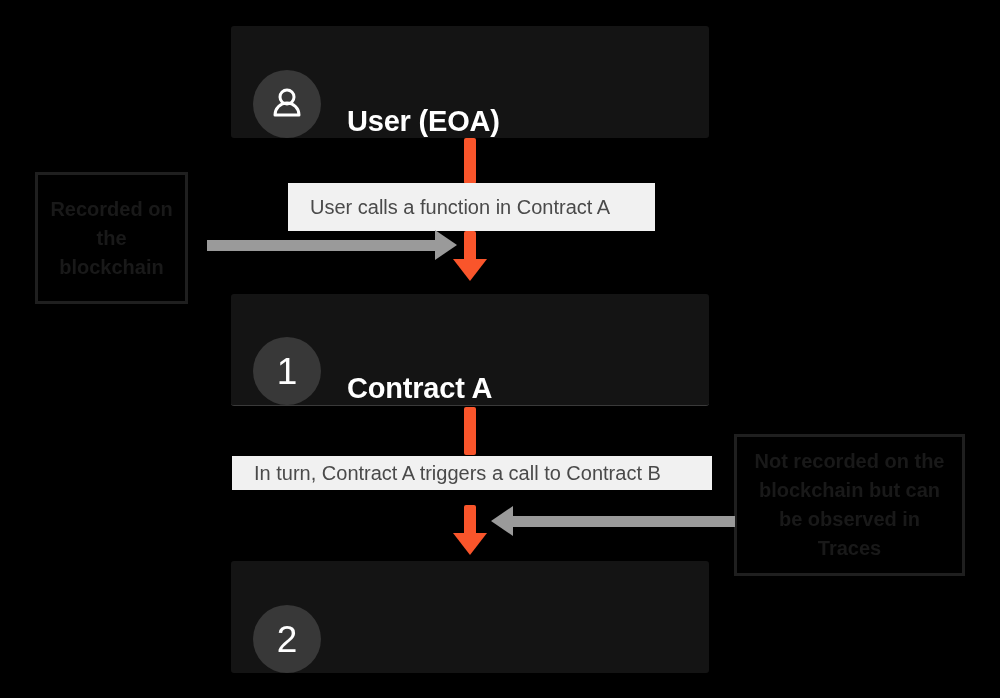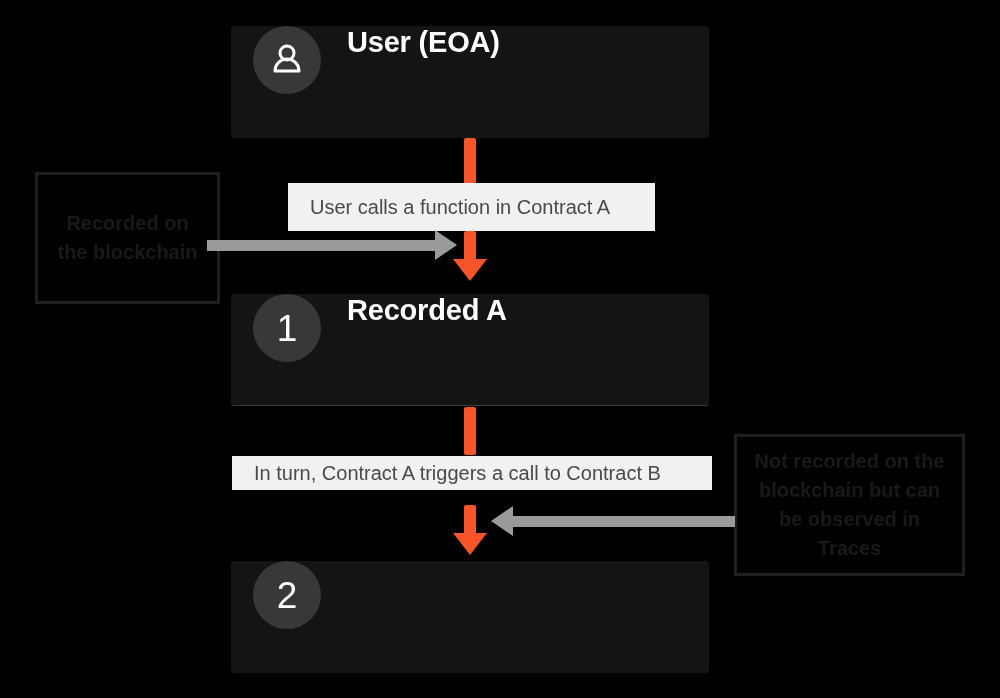--- a/index.html
+++ b/index.html
@@ -23,21 +23,21 @@
 
   
   .node {
     position: absolute;
     left: 231px;
     width: 478px;
     height: 112px;
     background: #141414;
     border-radius: 3px;
     display: flex;
-    align-items: flex-start;
+    align-items: flex-end;
     box-sizing: border-box;
     padding-left: 22px;
   }
   .node.with-rule {
     border-bottom: 1px solid #3a3a3a;
   }
   .node-badge {
     width: 68px;
     height: 68px;
     border-radius: 50%;
@@ -149,32 +149,32 @@
       <svg class="user-icon-svg" width="40" height="40" viewBox="0 0 40 40" aria-hidden="true">
         <circle cx="20" cy="13" r="7" fill="none" stroke="#ffffff" stroke-width="3"></circle>
         <path d="M8 31 A12 12 0 0 1 32 31 Z" fill="none" stroke="#ffffff" stroke-width="3" stroke-linejoin="round"></path>
       </svg>
     </div>
     <div class="node-label">User (EOA)</div>
   </div>
 
   <div class="node with-rule" style="top:294px;">
     <div class="node-badge">1</div>
-    <div class="node-label">Recorded A</div>
+    <div class="node-label">Contract A</div>
   </div>
 
   <div class="node" style="top:561px;">
     <div class="node-badge">2</div>
   </div>
 
   <div class="caption" style="left:288px; top:183px; width:367px; height:48px;">User calls a function in Contract A</div>
 
   <div class="caption" style="left:232px; top:456px; width:480px; height:34px;">In turn, Contract A triggers a call to Contract B</div>
 
-  <div class="callout" style="left:35px; top:172px; width:185px; height:132px;">
+  <div class="callout" style="left:35px; top:172px; width:153px; height:132px;">
     <span>Recorded on the blockchain</span>
   </div>
 
   <div class="gray-shaft" style="left:207px; top:240px; width:228px;"></div>
   <div class="gray-head-right" style="left:435px; top:230px;"></div>
 
   <div class="callout" style="left:734px; top:434px; width:231px; height:142px;">
     <span>Not recorded on the blockchain but can be observed in Traces</span>
   </div>
 

